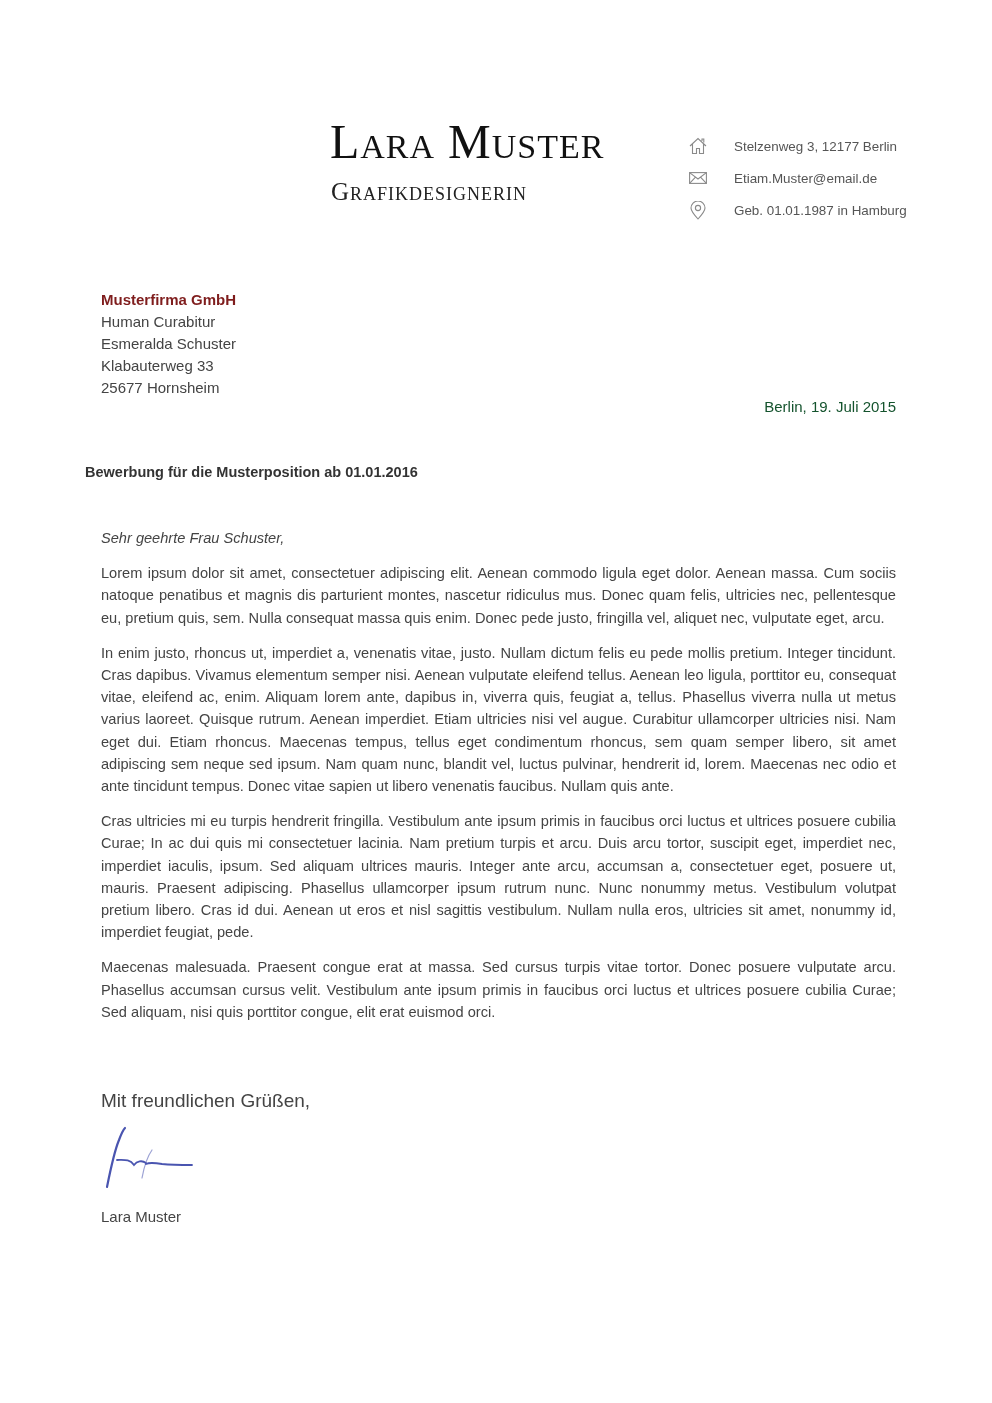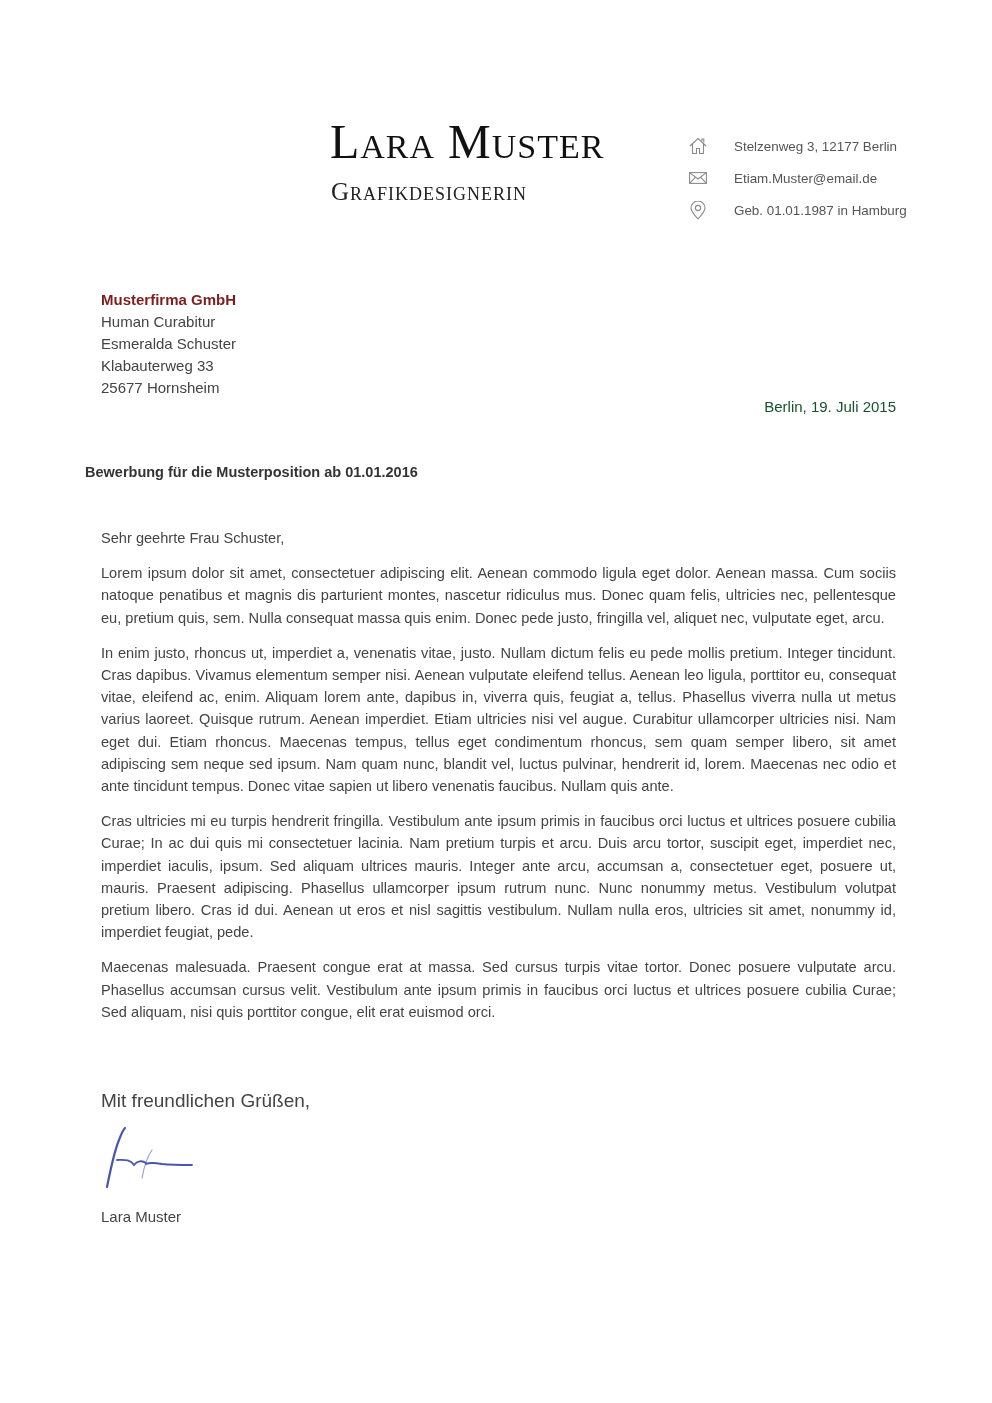--- a/index.html
+++ b/index.html
@@ -26,21 +26,21 @@
   
   .recipient { left: 101px; top: 289px; font-size: 15px; line-height: 22px; color: #444; }
   .recipient .company { font-weight: bold; color: #7f1d1d; }
 
   .date { right: 96px; top: 398px; font-size: 15px; color: #14532d; }
 
   .subject { left: 85px; top: 456px; font-size: 14.5px; font-weight: bold; color: #333; margin-top: 8px; }
 
   .body { left: 101px; top: 527px; width: 795px; font-size: 14.6px; line-height: 22.2px; color: #444; }
   .body p { margin: 0 0 13px 0; text-align: justify; hyphens: manual; }
-  .salutation { margin-bottom: 13px !important; }
+  .salutation { margin-bottom: 13px !important; font-style: italic; }
 
   .closing { left: 101px; top: 1090px; font-size: 19px; color: #444; }
   .signature { left: 100px; top: 1122px; }
   .signer { left: 101px; top: 1208px; font-size: 15px; color: #444; }
 </style>
 </head>
 <body>
 
 <div class="abs name">Lara Muster</div>
 <div class="abs title">Grafikdesignerin</div>

